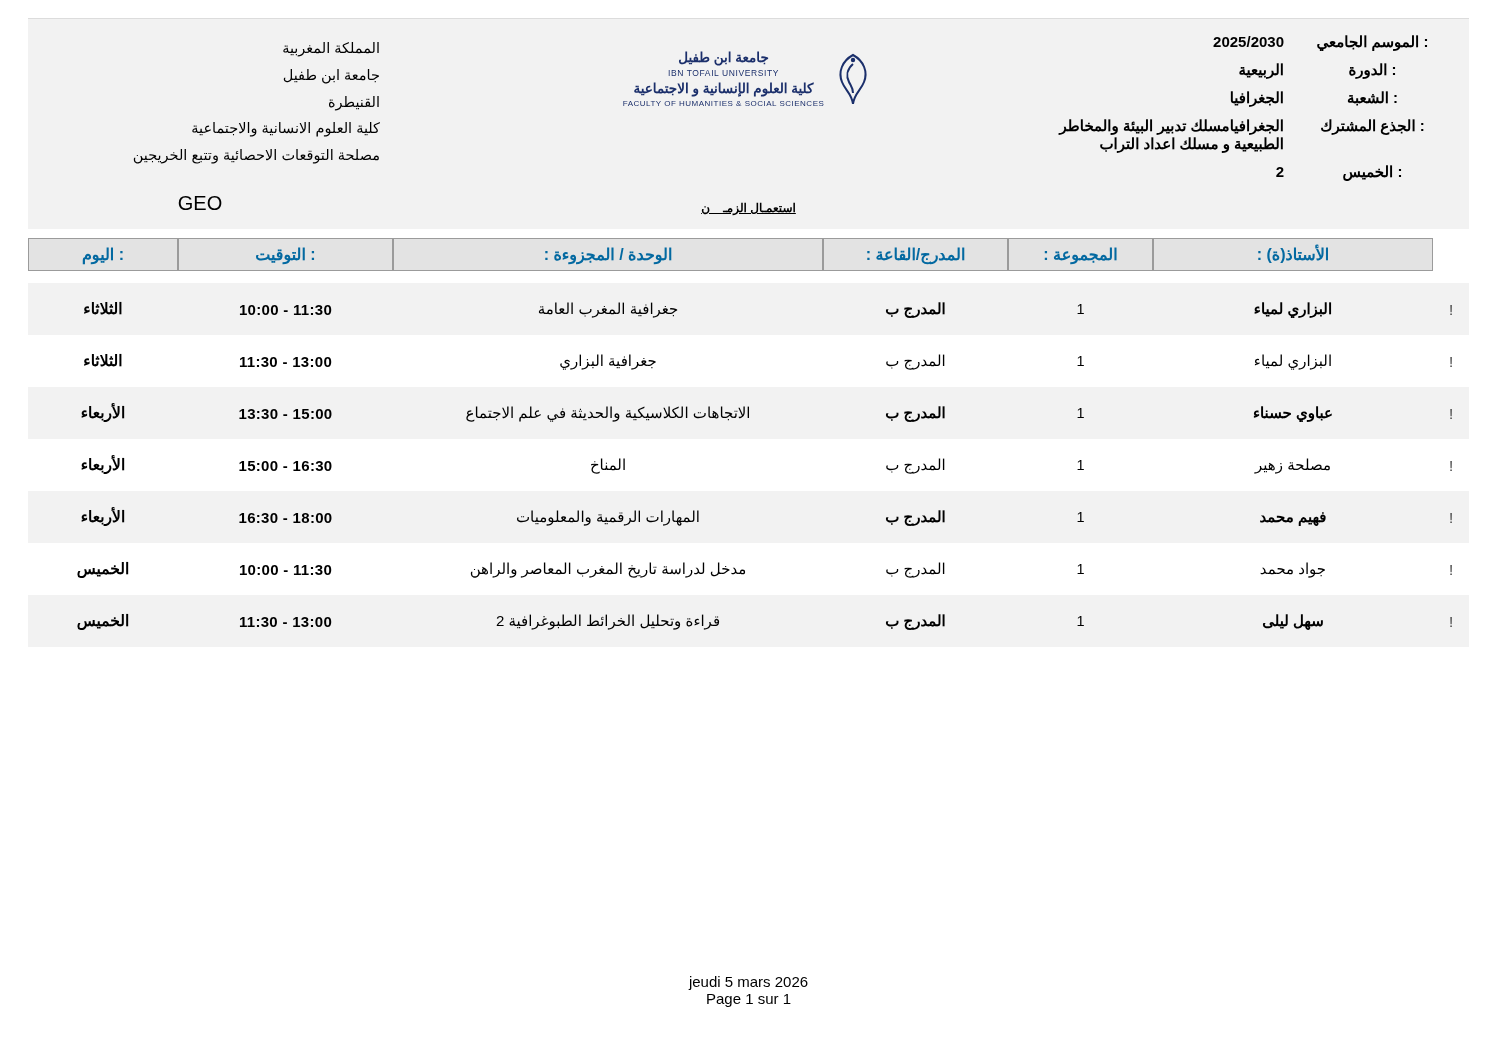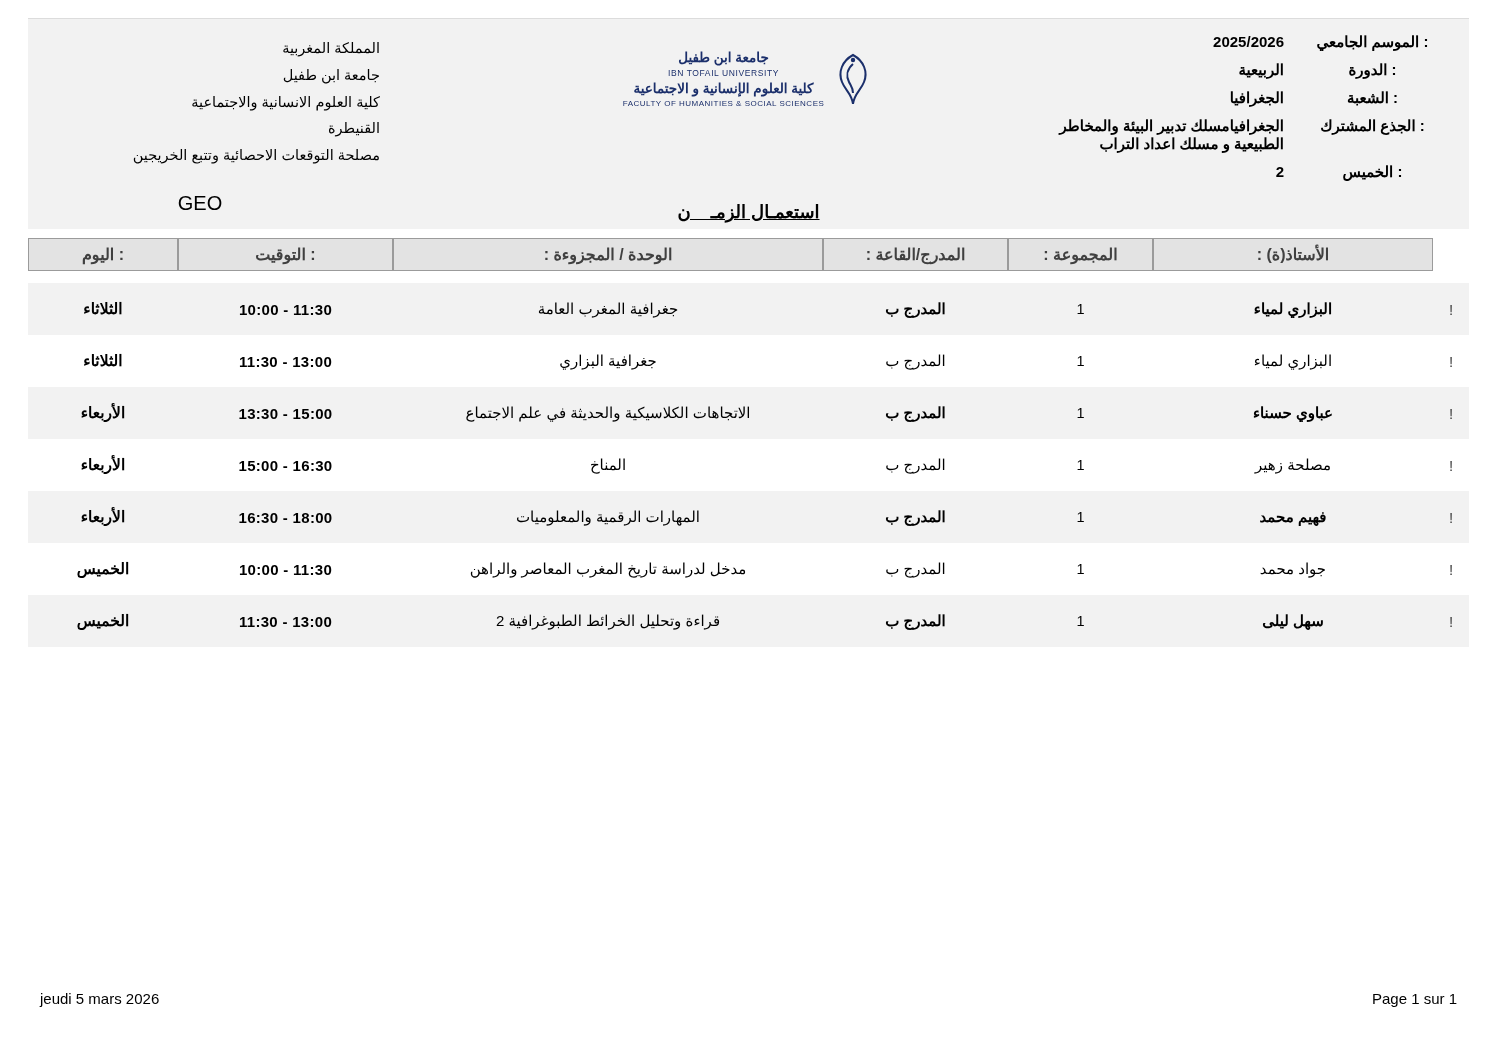--- a/index.html
+++ b/index.html
@@ -130,21 +130,21 @@
     letter-spacing: 0.5px;
     direction: ltr;
     line-height: 1.5;
   }
 
   .doc-title {
     position: absolute;
     top: 182px;
     left: 50%;
     transform: translateX(-50%);
-    font-size: 18px;
+    font-size: 12px;
     font-weight: bold;
     text-decoration: underline;
     letter-spacing: 1px;
   }
 
   
   .tbl {
     position: absolute;
     top: 238px;
     left: 28px;
@@ -157,21 +157,21 @@
     padding: 0 0 12px 0;
     vertical-align: top;
   }
   .tbl th .hcell {
     background: #e3e3e3;
     border: 1px solid #9b9b9b;
     font-size: 16px;
     font-weight: bold;
     padding: 6px 4px;
     text-align: center;
-    color: #404040;
+    color: #0369a1;
   }
   .tbl td {
     font-size: 15px;
     text-align: center;
     padding: 17px 6px;
     border: none;
   }
   .tbl tbody tr.alt td {
     background: #f2f2f2;
   }
@@ -201,33 +201,34 @@
   .footer {
     position: absolute;
     bottom: 52px;
     left: 40px;
     right: 40px;
     display: flex;
     justify-content: space-between;
     align-items: center;
     direction: ltr;
     font-size: 15px;
+    flex-direction: column;
   }
 </style>
 </head>
 <body>
 
 <div class="page">
 
   <div class="header-band">
 
     <div class="header-left">
       <div class="row">
         <span class="lbl">: الموسم الجامعي</span>
-        <span class="val">2025/2026</span>
+        <span class="val">2025/2030</span>
       </div>
       <div class="row">
         <span class="lbl">: الدورة</span>
         <span class="val">الربيعية</span>
       </div>
       <div class="row">
         <span class="lbl">: الشعبة</span>
         <span class="val">الجغرافيا</span>
       </div>
       <div class="row">
@@ -236,22 +237,22 @@
       </div>
       <div class="row">
         <span class="lbl">: الخميس</span>
         <span class="val">2</span>
       </div>
     </div>
 
     <div class="header-right">
       <div>المملكة المغربية</div>
       <div>جامعة ابن طفيل</div>
+      <div>القنيطرة</div>
       <div>كلية العلوم الانسانية والاجتماعية</div>
-      <div>القنيطرة</div>
       <div>مصلحة التوقعات الاحصائية وتتبع الخريجين</div>
       <div class="geo">GEO</div>
     </div>
 
     <div class="logo-wrap">
       <div class="logo-inner">
         <span class="logo-mark">
           <svg width="42" height="56" viewBox="0 0 42 56" xmlns="http://www.w3.org/2000/svg">
             <path d="M21 3 C10 9 6 20 10 30 C13 38 20 42 21 52 C22 42 29 38 32 30 C36 20 32 9 21 3 Z" fill="none" stroke="#1b2f6b" stroke-width="2"></path>
             <path d="M21 12 C15 17 14 24 17 30 C19 34 21 36 21 41" fill="none" stroke="#1b2f6b" stroke-width="2"></path>

